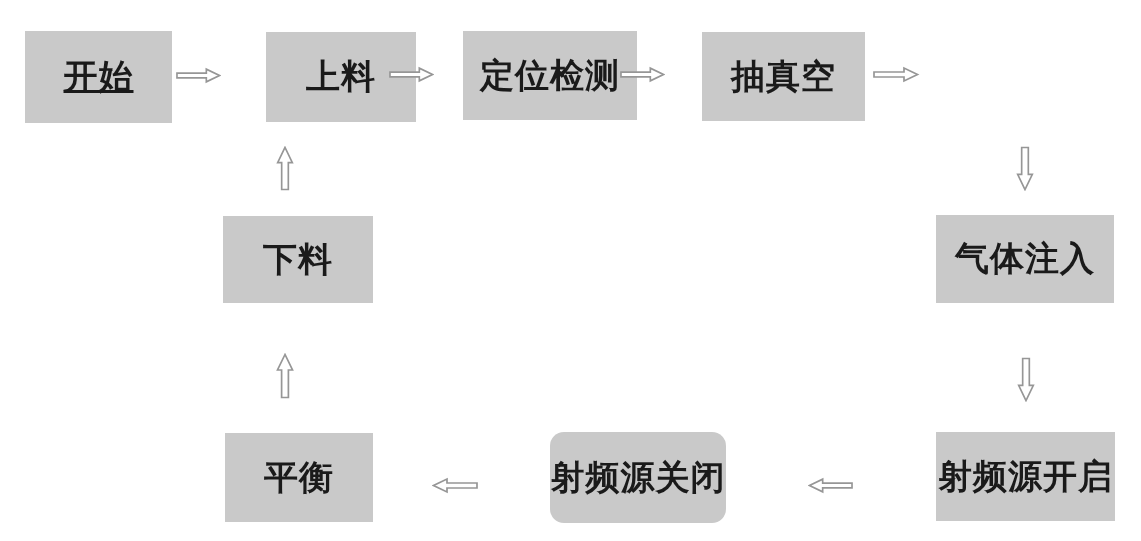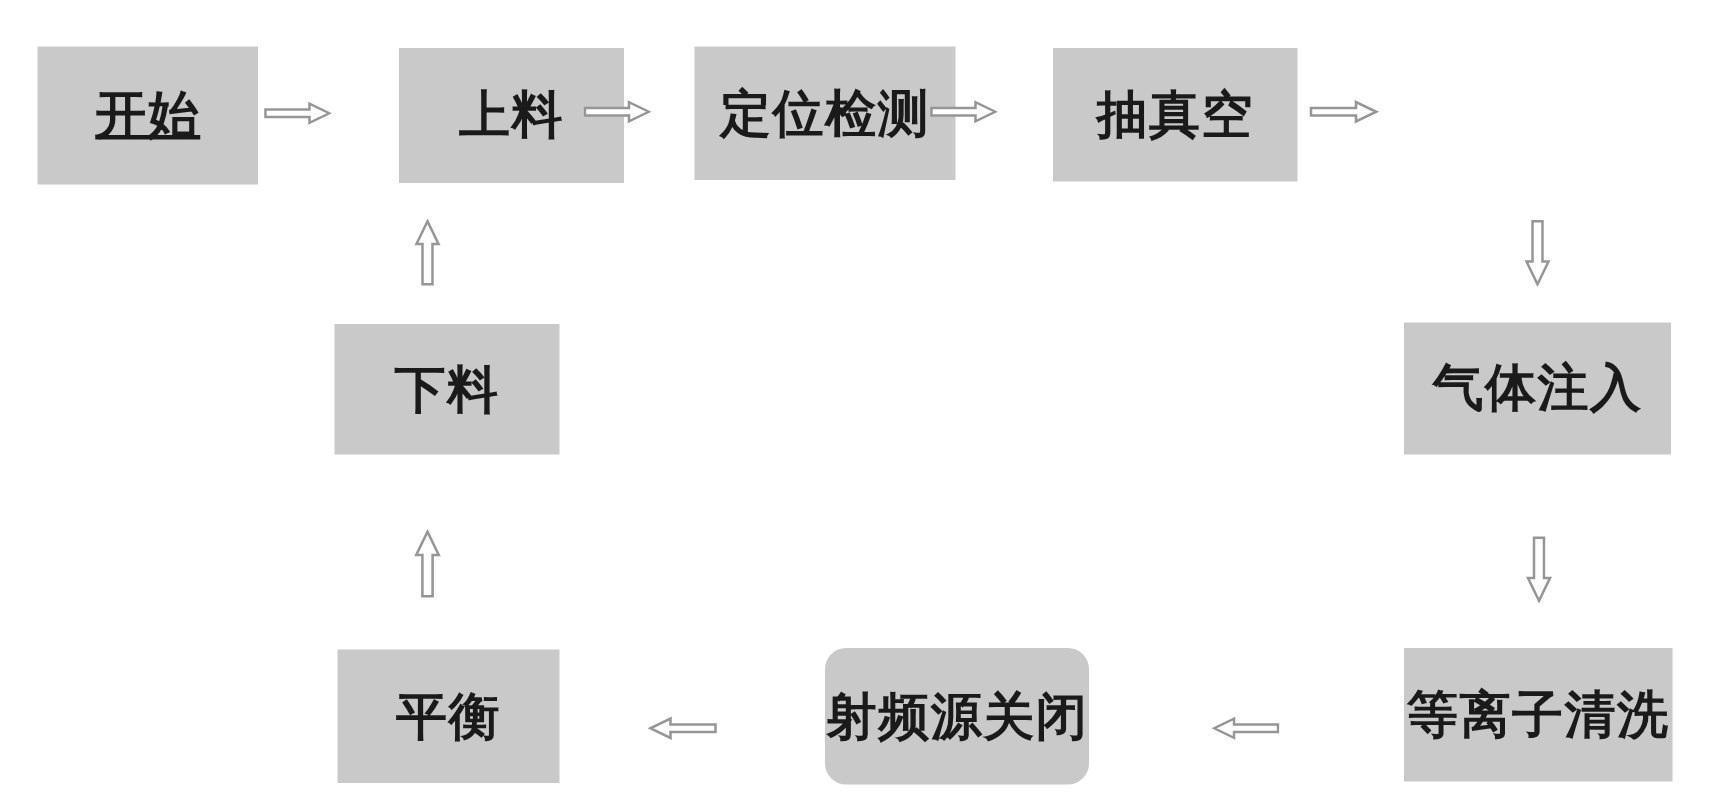--- a/index.html
+++ b/index.html
@@ -60,21 +60,21 @@
 </head>
 <body>
 
 <div class="canvas">
 
   <div class="box" id="n-start">开始</div>
   <div class="box" id="n-load">上料</div>
   <div class="box" id="n-detect">定位检测</div>
   <div class="box" id="n-vacuum">抽真空</div>
   <div class="box" id="n-rfon">气体注入</div>
-  <div class="box" id="n-plasma">等离子清洗</div>
+  <div class="box" id="n-plasma">射频源开启</div>
   <div class="box" id="n-unload">下料</div>
   <div class="box" id="n-balance">平衡</div>
   <div class="box" id="n-rfoff">射频源关闭</div>
 
   <span class="arrow" id="a1">
     <svg width="45" height="17" viewBox="0 0 46 17">
       <path d="M1 6 H31 V2 L44.5 8.5 L31 15 V11 H1 Z"></path>
     </svg>
   </span>
   <span class="arrow" id="a2">

